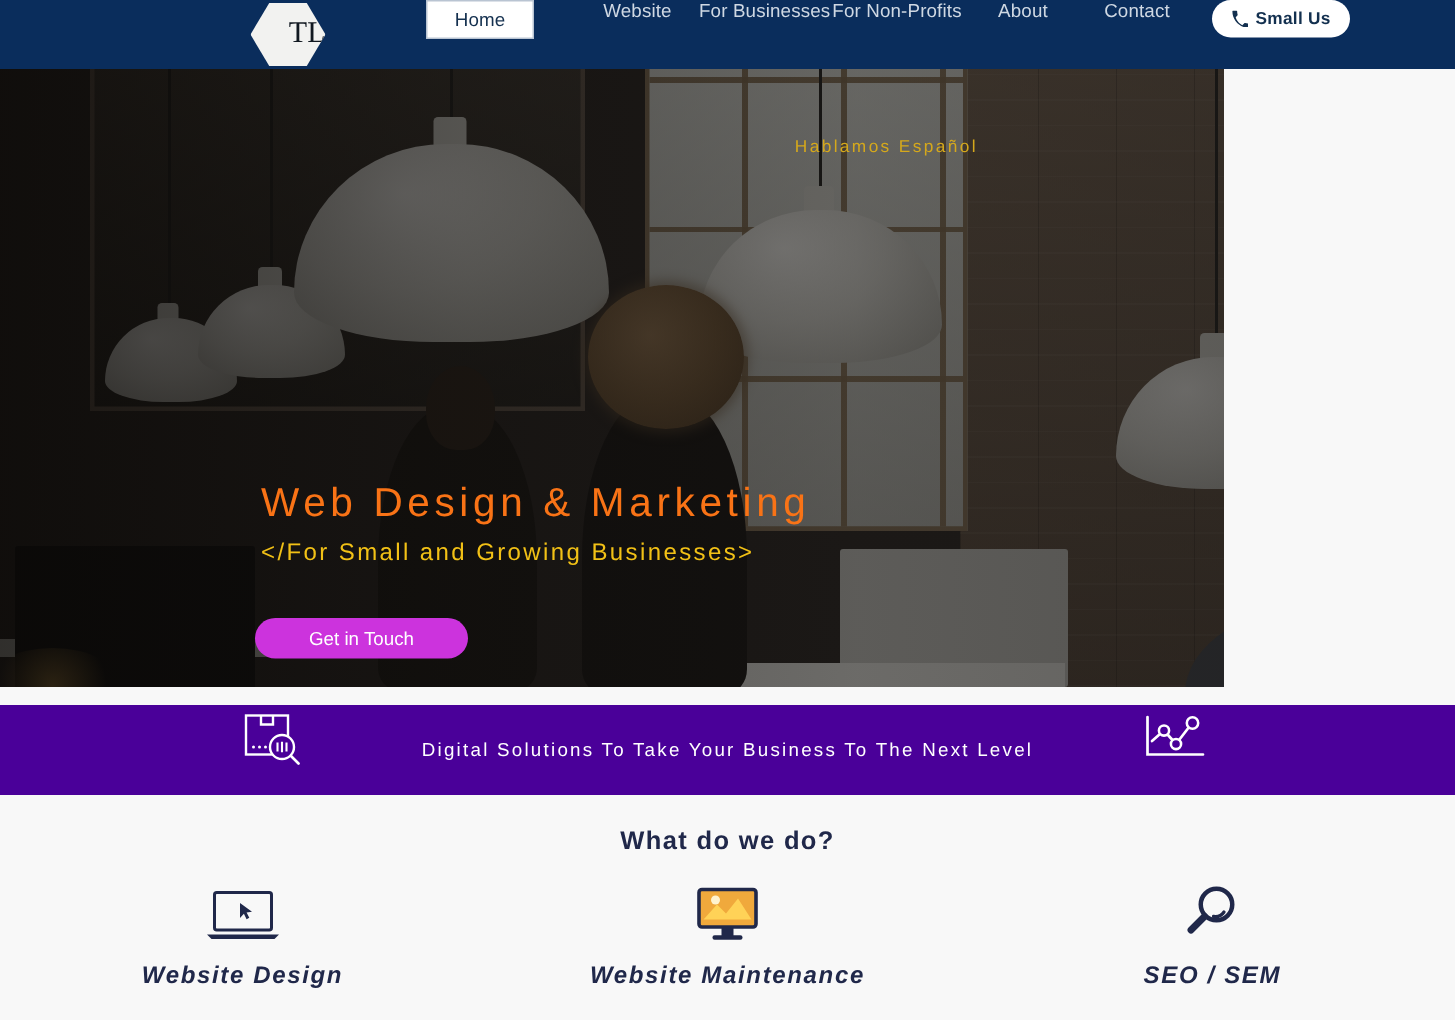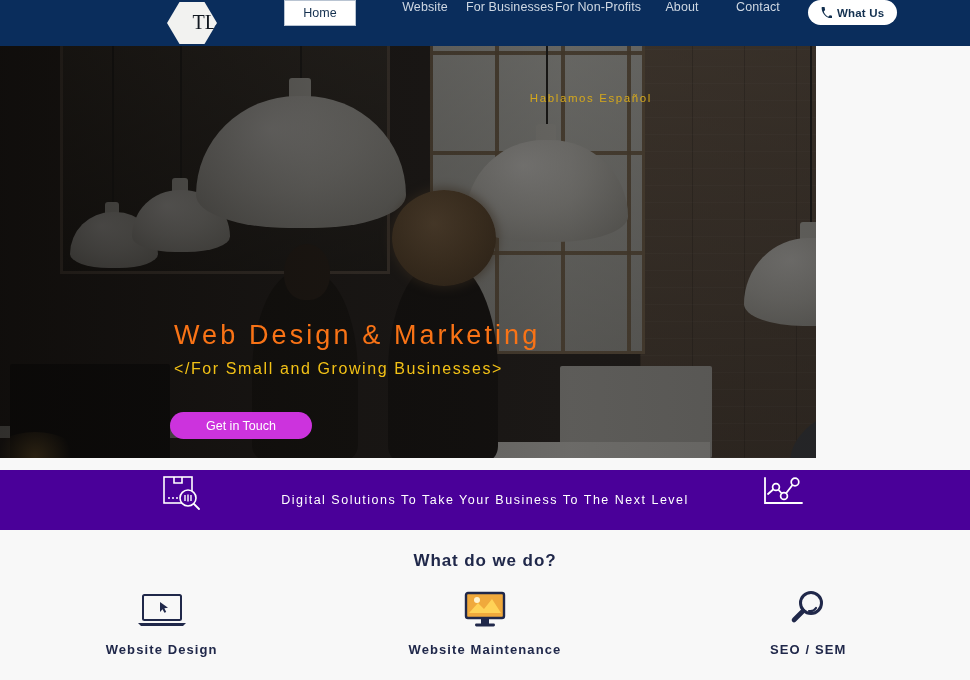--- a/index.html
+++ b/index.html
@@ -207,22 +207,22 @@
     letter-spacing: .9px;
   }
   .cards {
     position: absolute; top: 74px; left: 0; width: 970px;
     display: flex;
   }
   .card { width: 323.3px; text-align: center; }
   .card-icon { height: 46px; display: flex; align-items: center; justify-content: center; }
   .card-label {
     margin-top: 9px;
-    color: #20284a; font-size: 13px;
-    font-weight: bold; letter-spacing: 1.1px;
+    color: #20284a; font-size: 16px;
+    font-weight: bold; letter-spacing: 1.1px; font-style: italic;
   }
 </style>
 </head>
 <body>
 
 <div class="page">
 
   <div class="navbar">
 
     <div class="logo-wrap">
@@ -237,21 +237,21 @@
       <div class="nav-link nav-gap w2">For Businesses</div>
       <div class="nav-link nav-gap w3">For Non-Profits</div>
       <div class="nav-link nav-gap w4">About</div>
       <div class="nav-link nav-gap w4">Contact</div>
       <div class="call-btn">
         <span>
           <svg viewBox="0 0 24 24" fill="#13304f">
               <path d="M6.6 10.8c1.9 3.7 4.9 6.7 8.6 8.6l2.9-2.9c.4-.4.9-.5 1.3-.3 1.4.5 3 .7 4.6.7.7 0 1.2.5 1.2 1.2V22c0 .7-.5 1.2-1.2 1.2C11.6 23.2 .8 12.4.8 -.8c0-.7.5-1.2 1.2-1.2h4.5c.7 0 1.2.5 1.2 1.2 0 1.6.3 3.2.7 4.6.1.4 0 .9-.3 1.3l-2.5 2.7z" transform="translate(0.5 2)"></path>
             </svg>
         </span>
-        <span>What Us</span>
+        <span>Small Us</span>
       </div>
     </div>
   </div>
 
   <div class="hero">
 
     <div class="hero-photo">
 
       <div class="wall-brick"></div>
 

